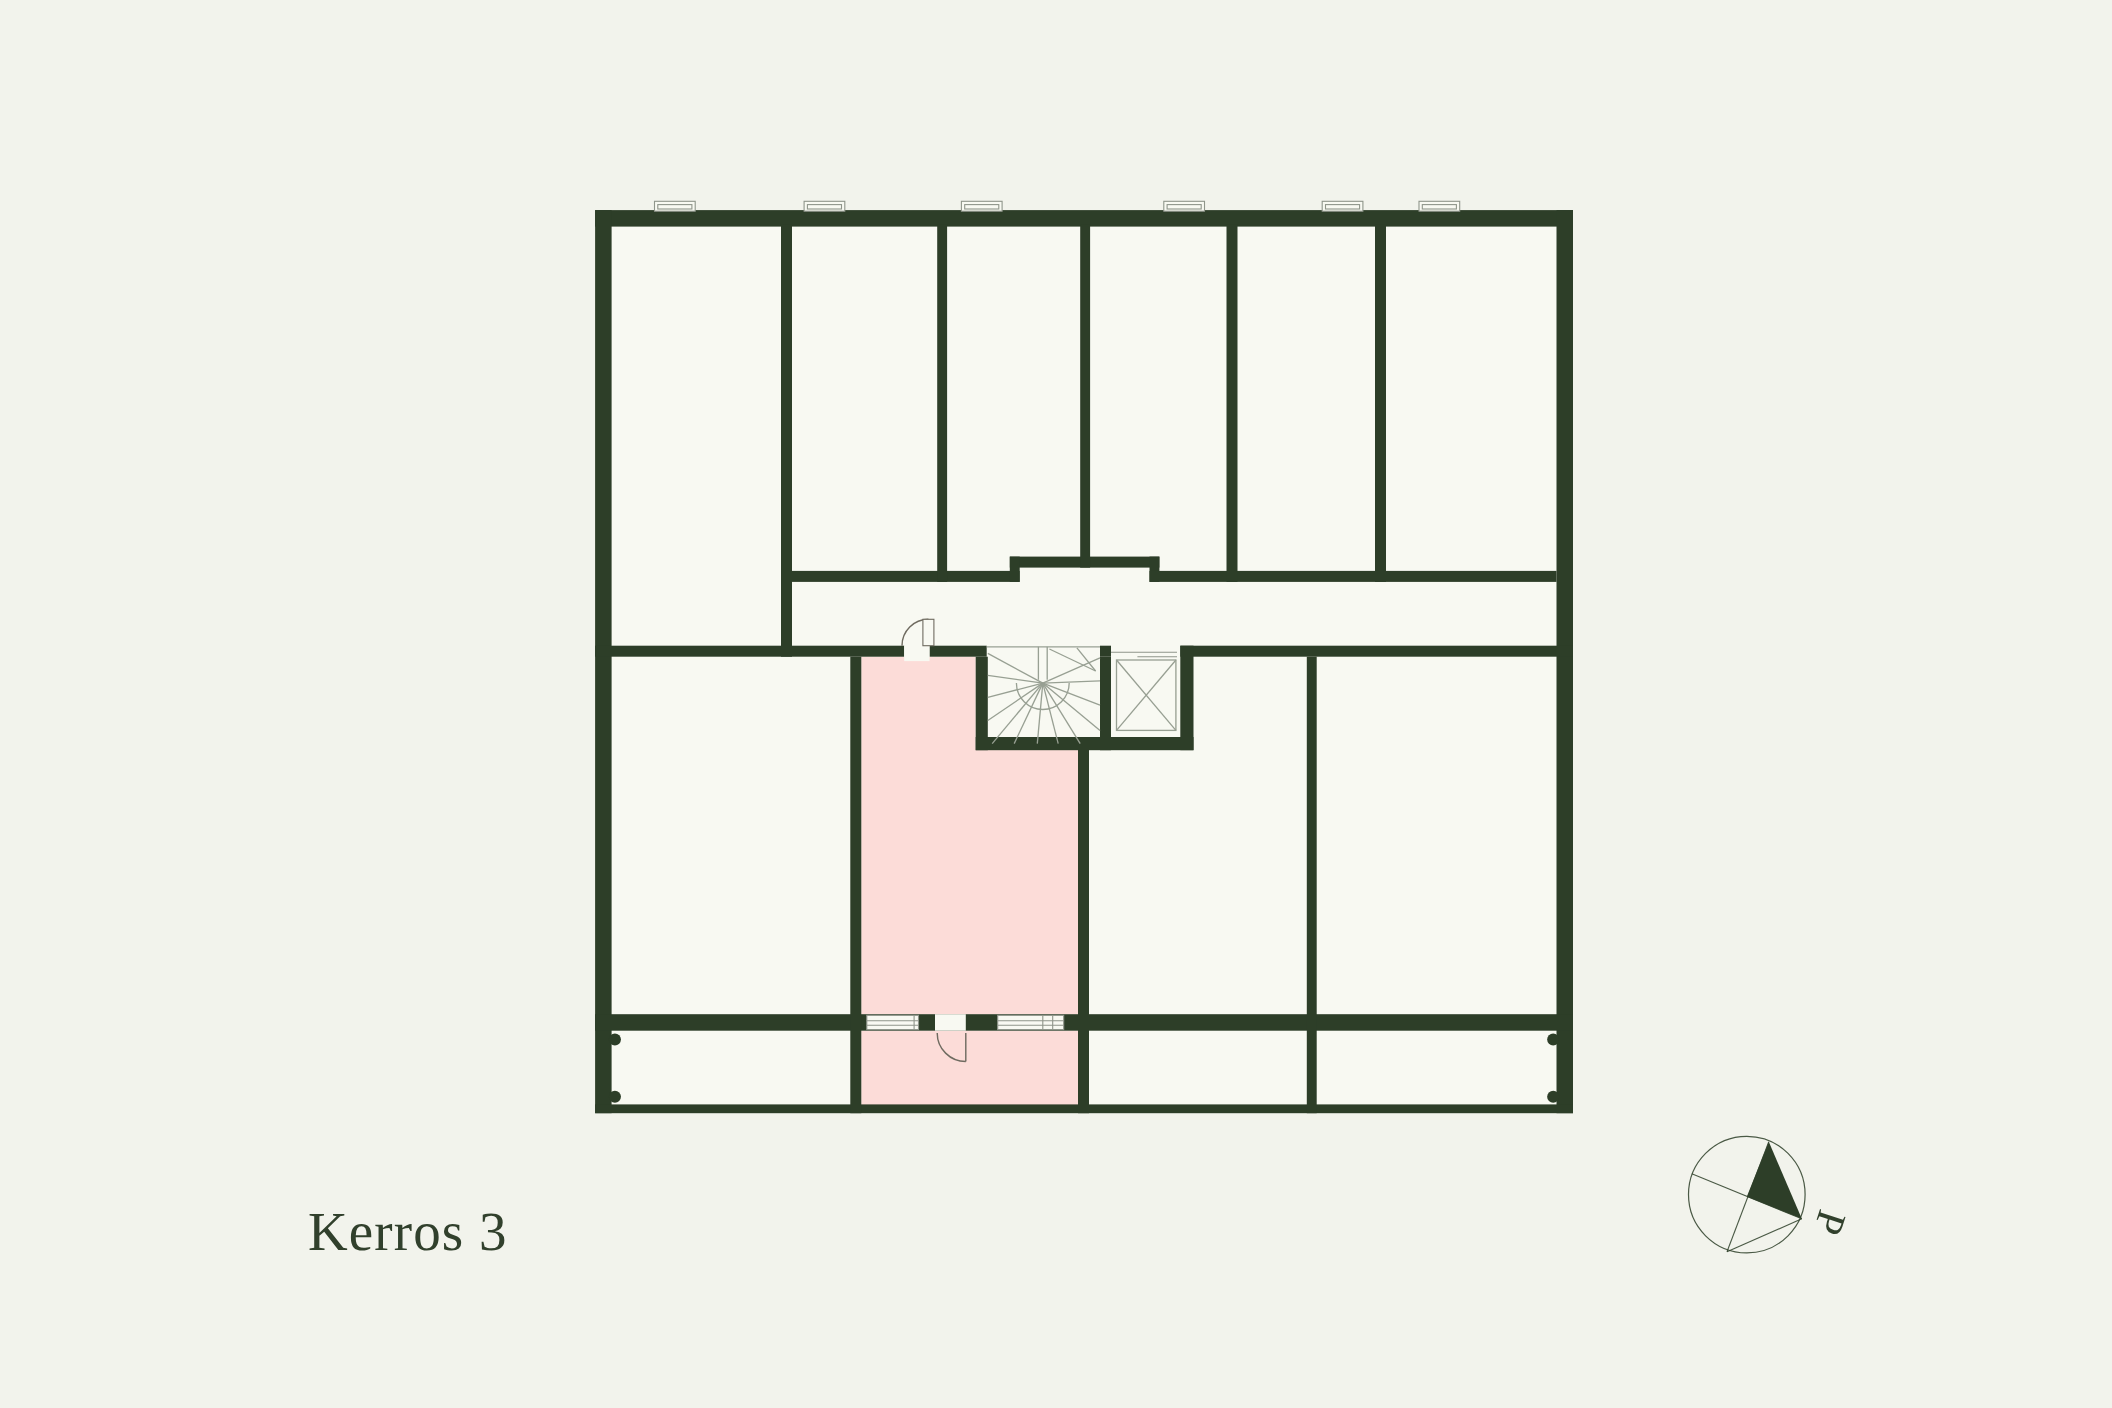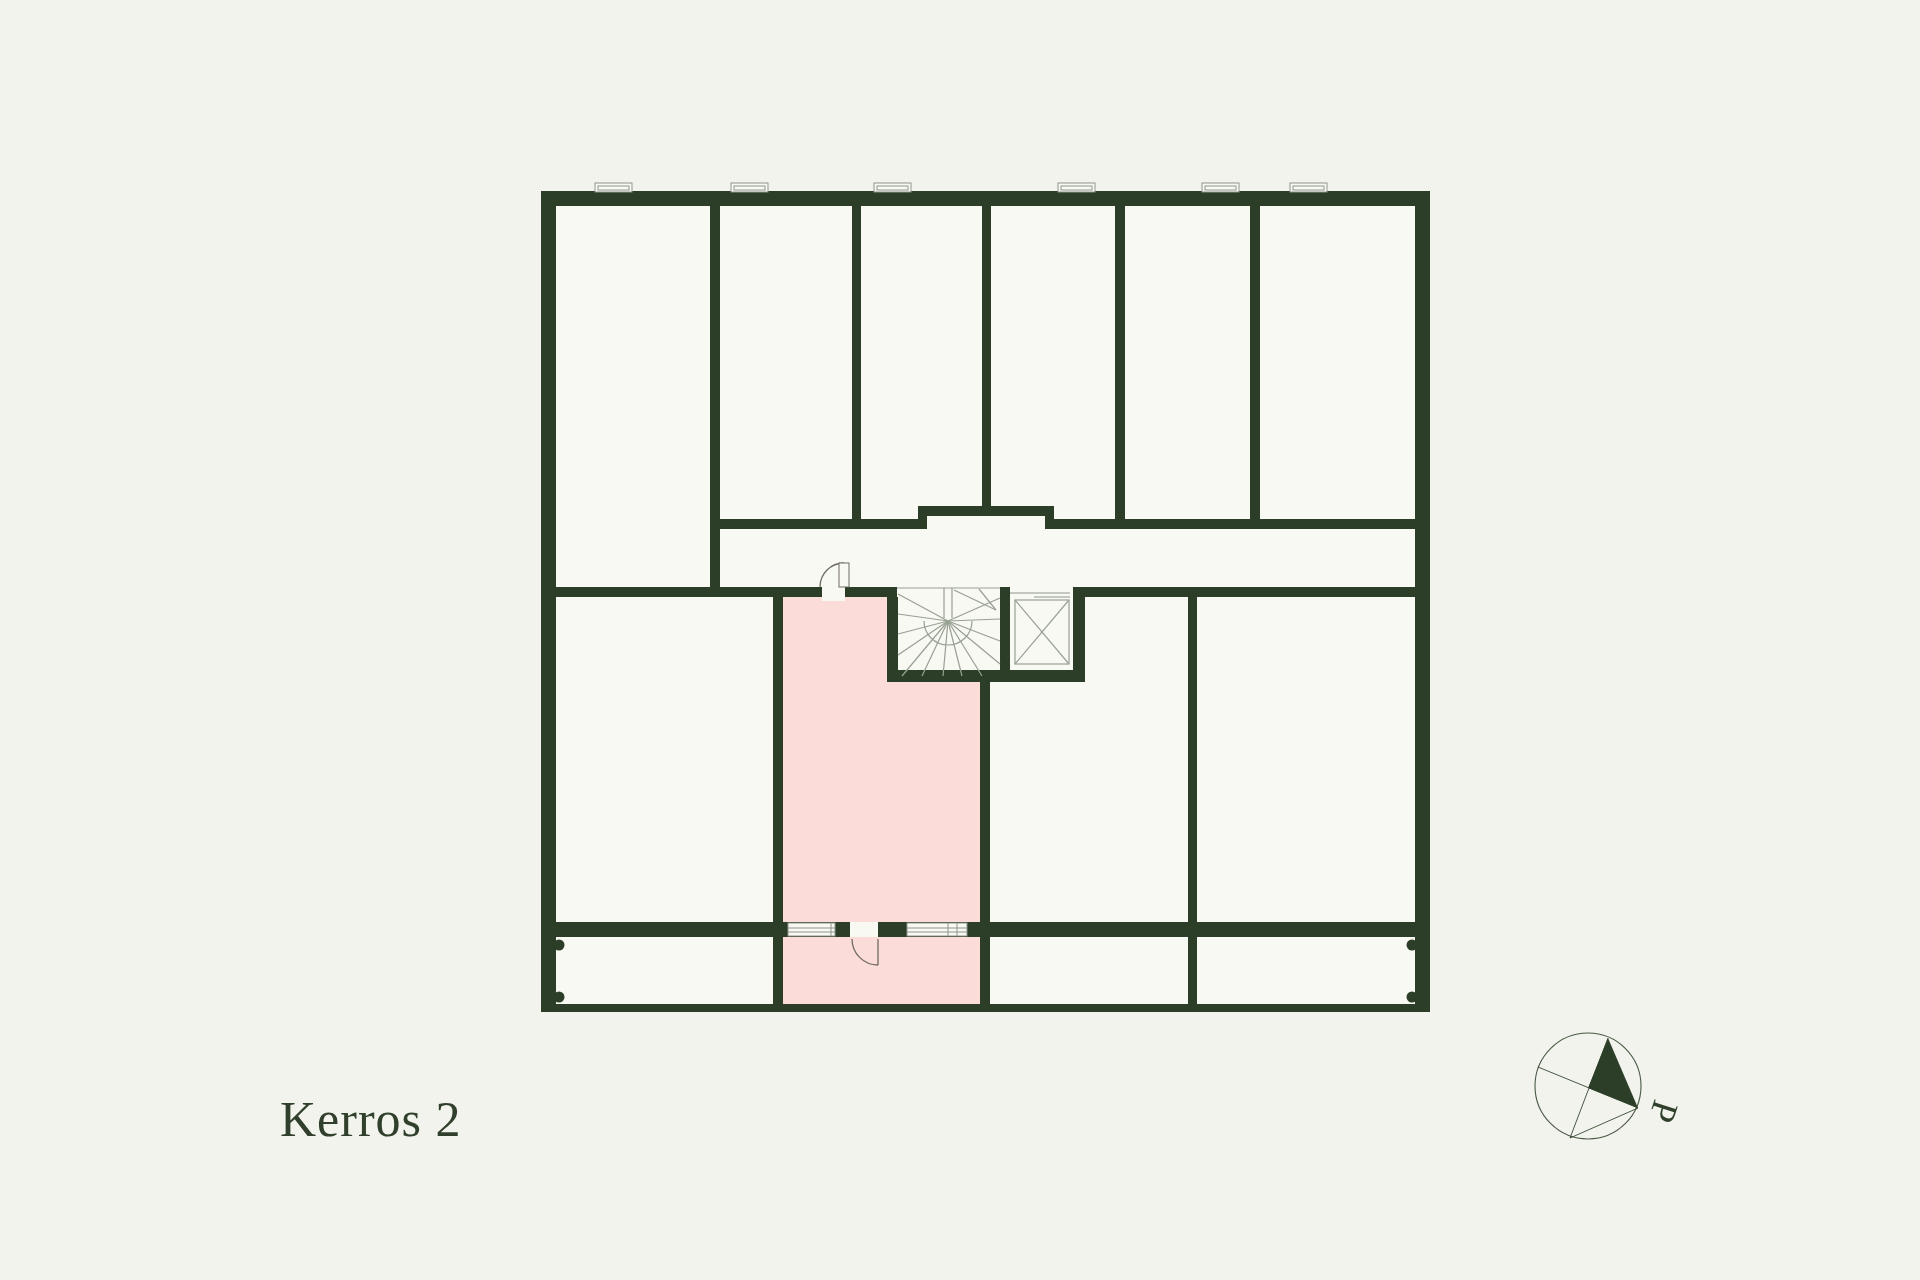--- a/index.html
+++ b/index.html
@@ -227,15 +227,15 @@
     <g>
       <circle class="compass-circle" cx="1588" cy="1086" r="53"></circle>
       <line class="compass-chord" x1="1538" y1="1067" x2="1638" y2="1108"></line>
       <line class="compass-chord" x1="1608" y1="1038" x2="1570" y2="1138"></line>
       <line class="compass-chord" x1="1570" y1="1138" x2="1638" y2="1108"></line>
       <path class="needle" d="M 1608 1038 L 1588 1088 L 1638 1108 Z"></path>
       <text class="north-label" transform="translate(1655,1098) rotate(108)">P</text>
     </g>
   </svg>
 
-  <div class="floor-title">Kerros 2</div>
+  <div class="floor-title">Kerros 3</div>
 
 </div>
 
 </body></html>

